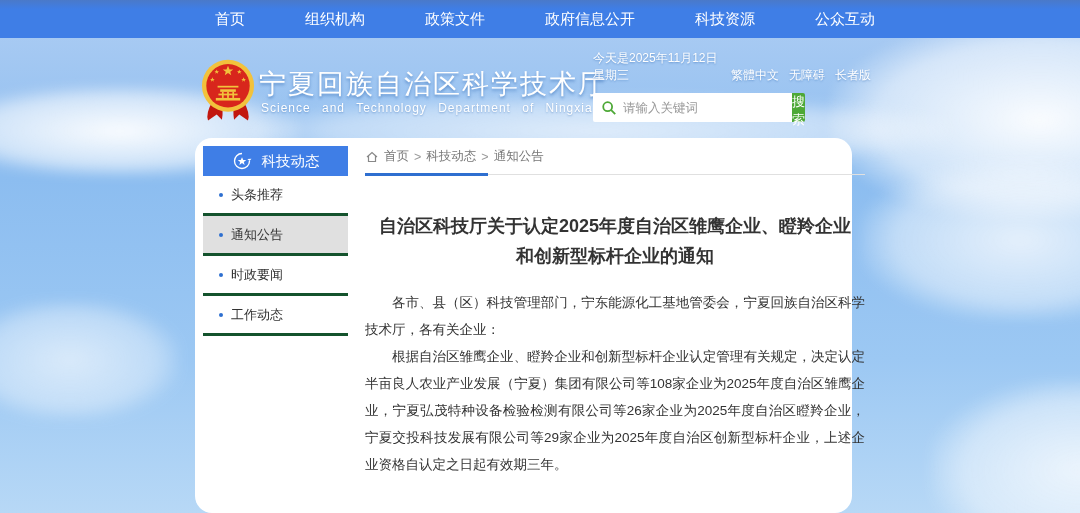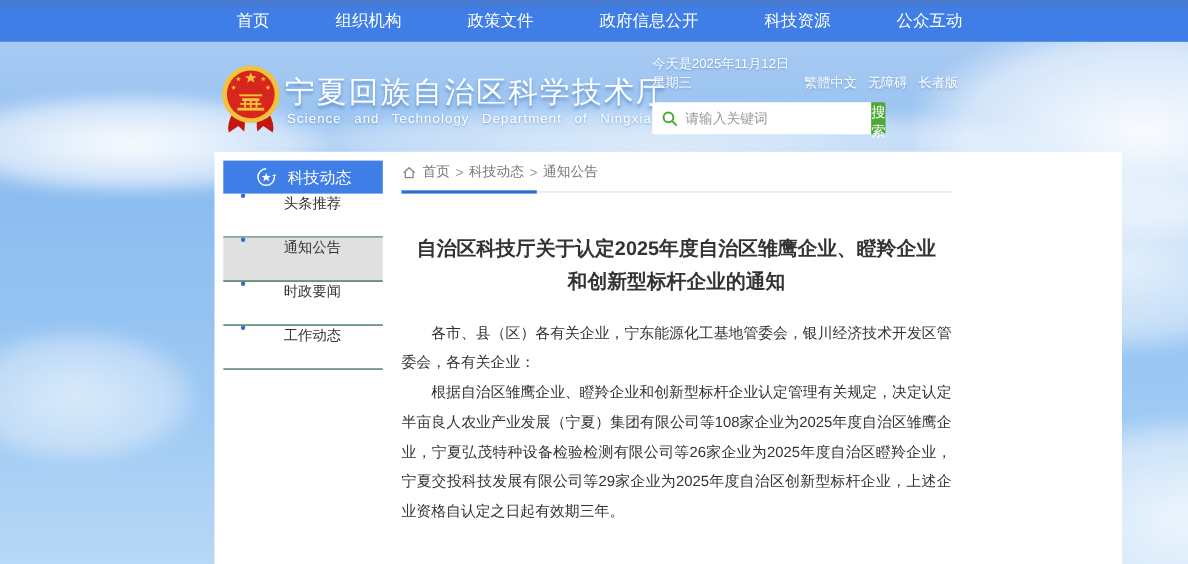--- a/index.html
+++ b/index.html
@@ -36,29 +36,29 @@
   .quick-links { display:flex; gap:10px; }
   .quick-link { cursor:pointer; white-space:nowrap; }
   .search-row { display:flex; margin-top:9px; height:29px; width:208px; }
   .search-box { flex:1; background:#fff; display:flex; align-items:center; padding:0 8px; border-radius:2px 0 0 2px; }
   .search-box svg { flex:none; margin-right:6px; }
   .search-input { border:none; outline:none; flex:1; font-size:12.5px; color:#333; background:transparent; }
   .search-input::placeholder { color:#999; }
   .search-btn { width:44px; background:#4DA836; color:#fff; border:none; font-size:13px; cursor:pointer; border-radius:0 2px 2px 0; }
 
   
-  .panel { position:absolute; left:195px; top:138px; width:825px; height:375px; background:#fff; z-index:3; }
+  .panel { position:absolute; left:195px; top:138px; width:657px; height:375px; background:#fff; z-index:3;border-radius:17px; }
 
   
   .sidebar { position:absolute; left:8px; top:8px; width:145px; }
   .sidebar-header { height:30px; background:#3f7ee6; color:#fff; display:flex; align-items:center;
                     justify-content:center; gap:10px; font-size:14.5px; }
   .sidebar-items { }
-  .sidebar-item { height:40px; display:flex; align-items:flex-start; padding-left:16px; font-size:13px; color:#333;
-                  border-bottom:1px solid #14532d; cursor:pointer;gap:27px; }
+  .sidebar-item { height:40px; display:flex; align-items:center; padding-left:16px; font-size:13px; color:#333;
+                  border-bottom:3px solid #14532d; cursor:pointer; }
   .sidebar-item.active { background:#e0e0e0; }
   .bullet { width:4px; height:4px; border-radius:50%; background:#2e6fd0; margin-right:8px; flex:none; }
 
   
   .content { position:absolute; left:170px; top:10px; width:500px; }
   .breadcrumb { display:flex; align-items:center; gap:5px; font-size:12.5px; color:#777; padding-bottom:9px;
                 border-bottom:1px solid #e0e0e0; position:relative; }
   .breadcrumb .blue-line { position:absolute; left:0; bottom:-2px; width:123px; height:3px; background:#2e6fd0; }
   .crumb { cursor:pointer; }
   .crumb-sep { color:#999; }
@@ -183,19 +183,19 @@
         <span class="blue-line"></span>
       </div>
 
       <h1 class="article-title">
         <div>自治区科技厅关于认定2025年度自治区雏鹰企业、瞪羚企业</div>
         <div>和创新型标杆企业的通知</div>
       </h1>
 
 
       <div class="article-body">
-        <p>各市、县（区）各有关企业，宁东能源化工基地管委会，银川经济技术开发区管委会，各有关企业：</p>
+        <p>各市、县（区）科技管理部门，宁东能源化工基地管委会，宁夏回族自治区科学技术厅，各有关企业：</p>
         <p>根据自治区雏鹰企业、瞪羚企业和创新型标杆企业认定管理有关规定，决定认定半亩良人农业产业发展（宁夏）集团有限公司等108家企业为2025年度自治区雏鹰企业，宁夏弘茂特种设备检验检测有限公司等26家企业为2025年度自治区瞪羚企业，宁夏交投科技发展有限公司等29家企业为2025年度自治区创新型标杆企业，上述企业资格自认定之日起有效期三年。</p>
       </div>
 
     </main>
   </div>
 </div>
 
 </body></html>

